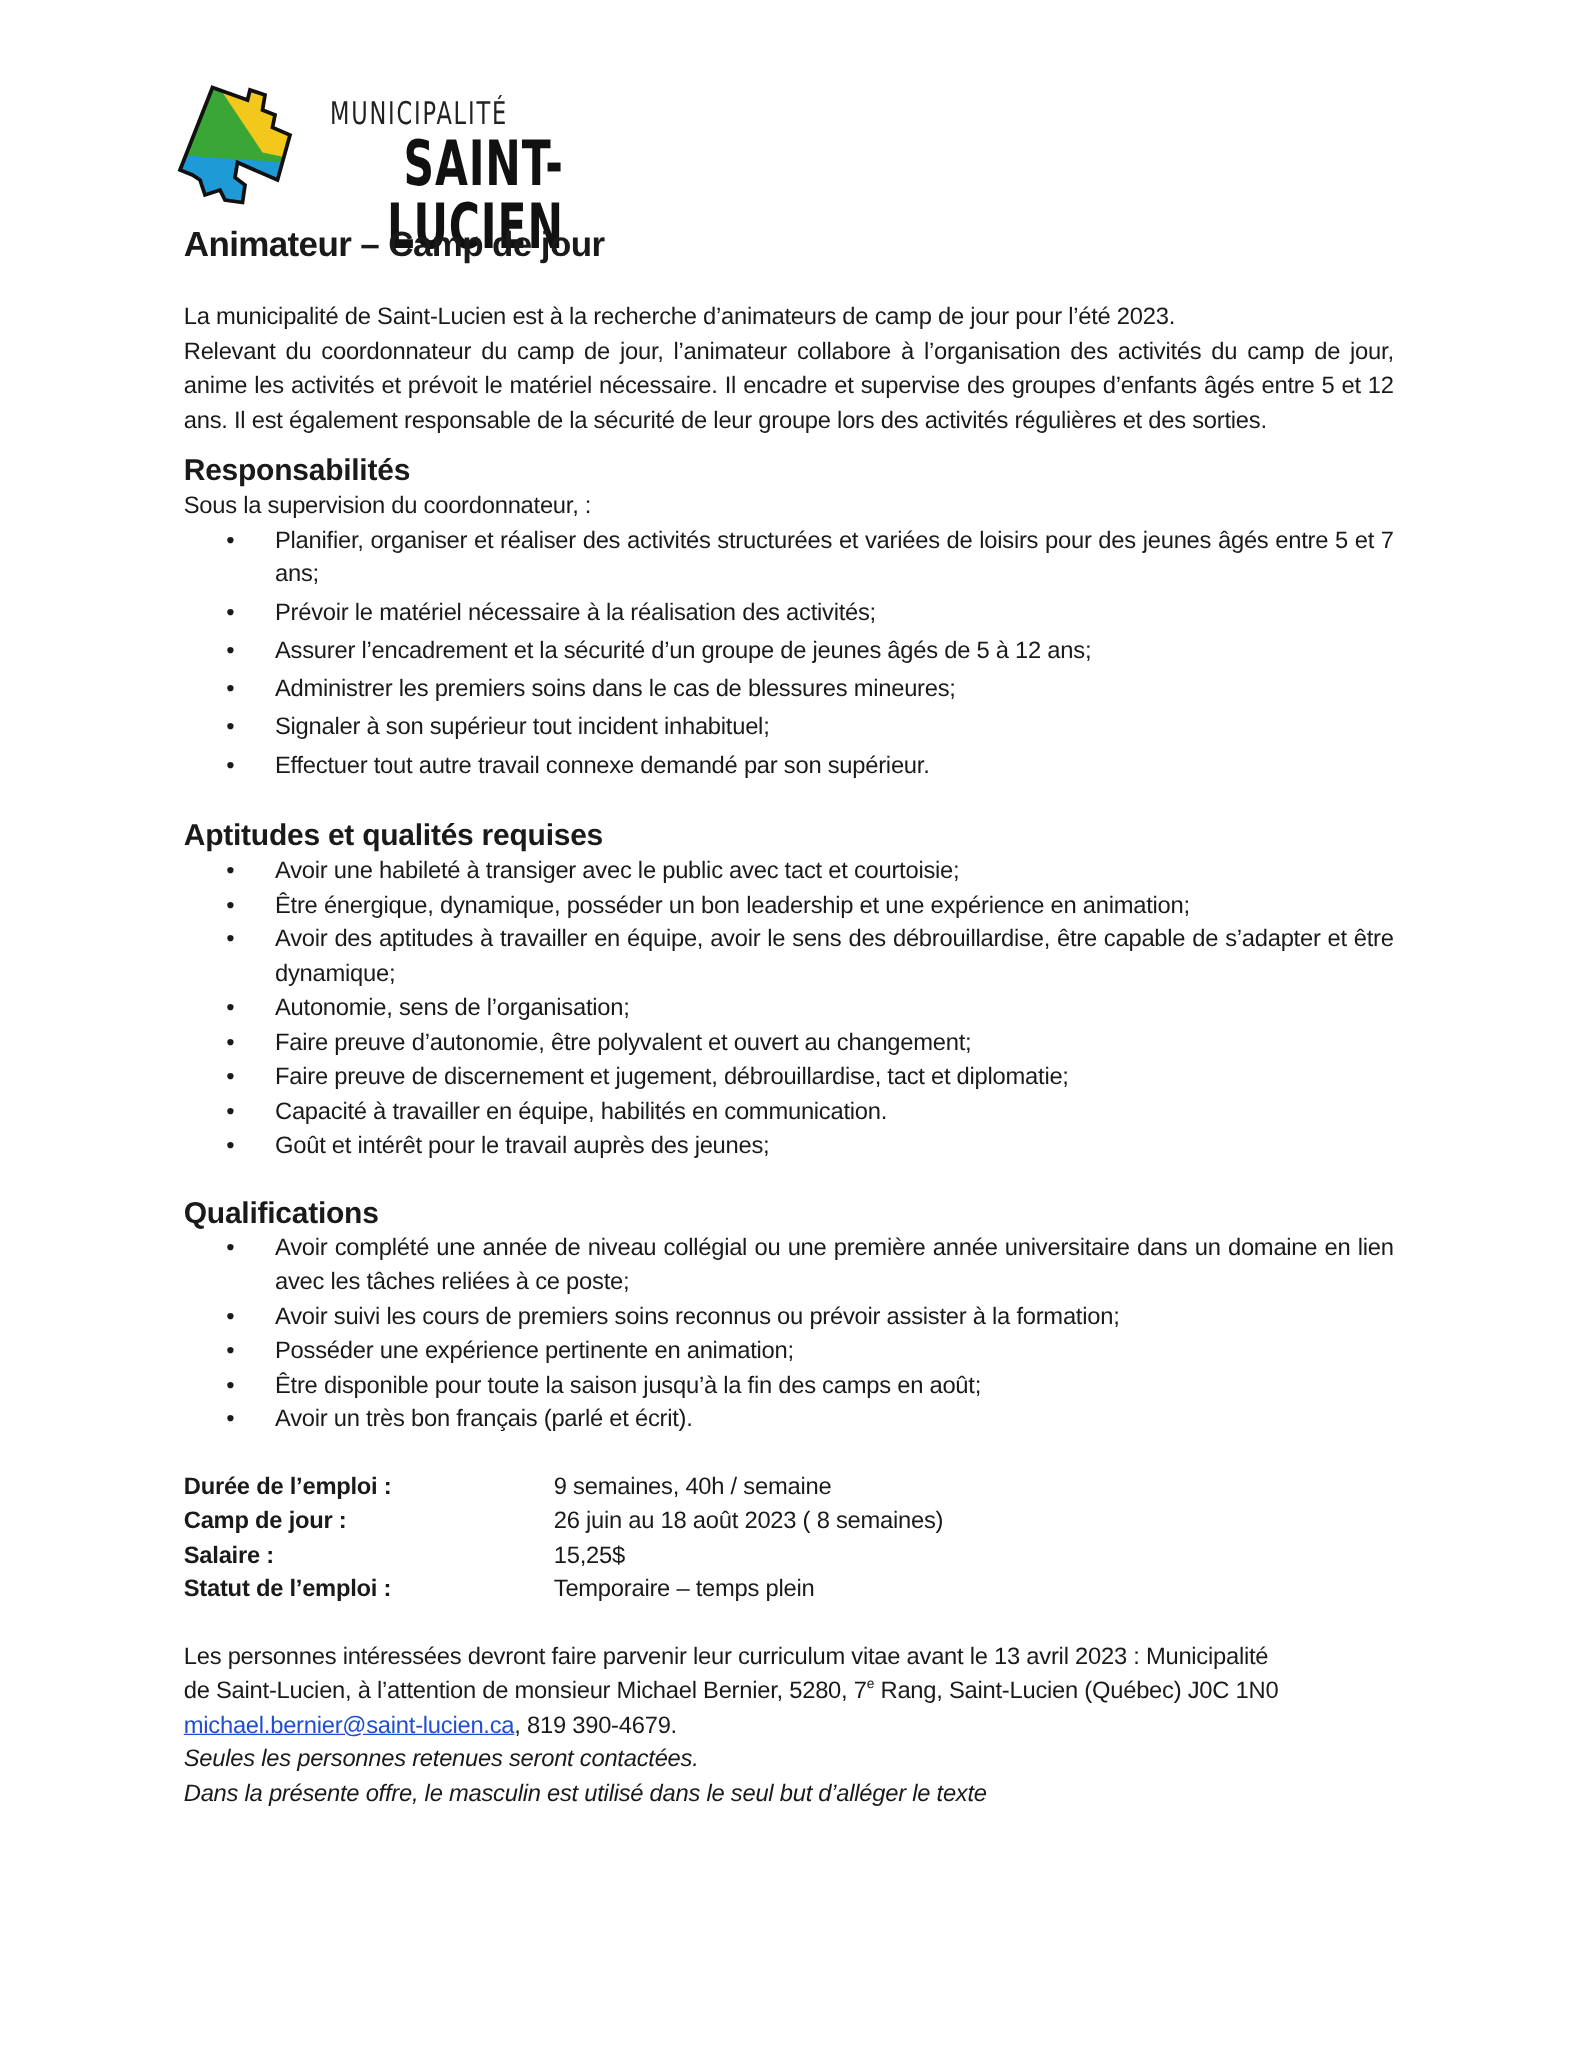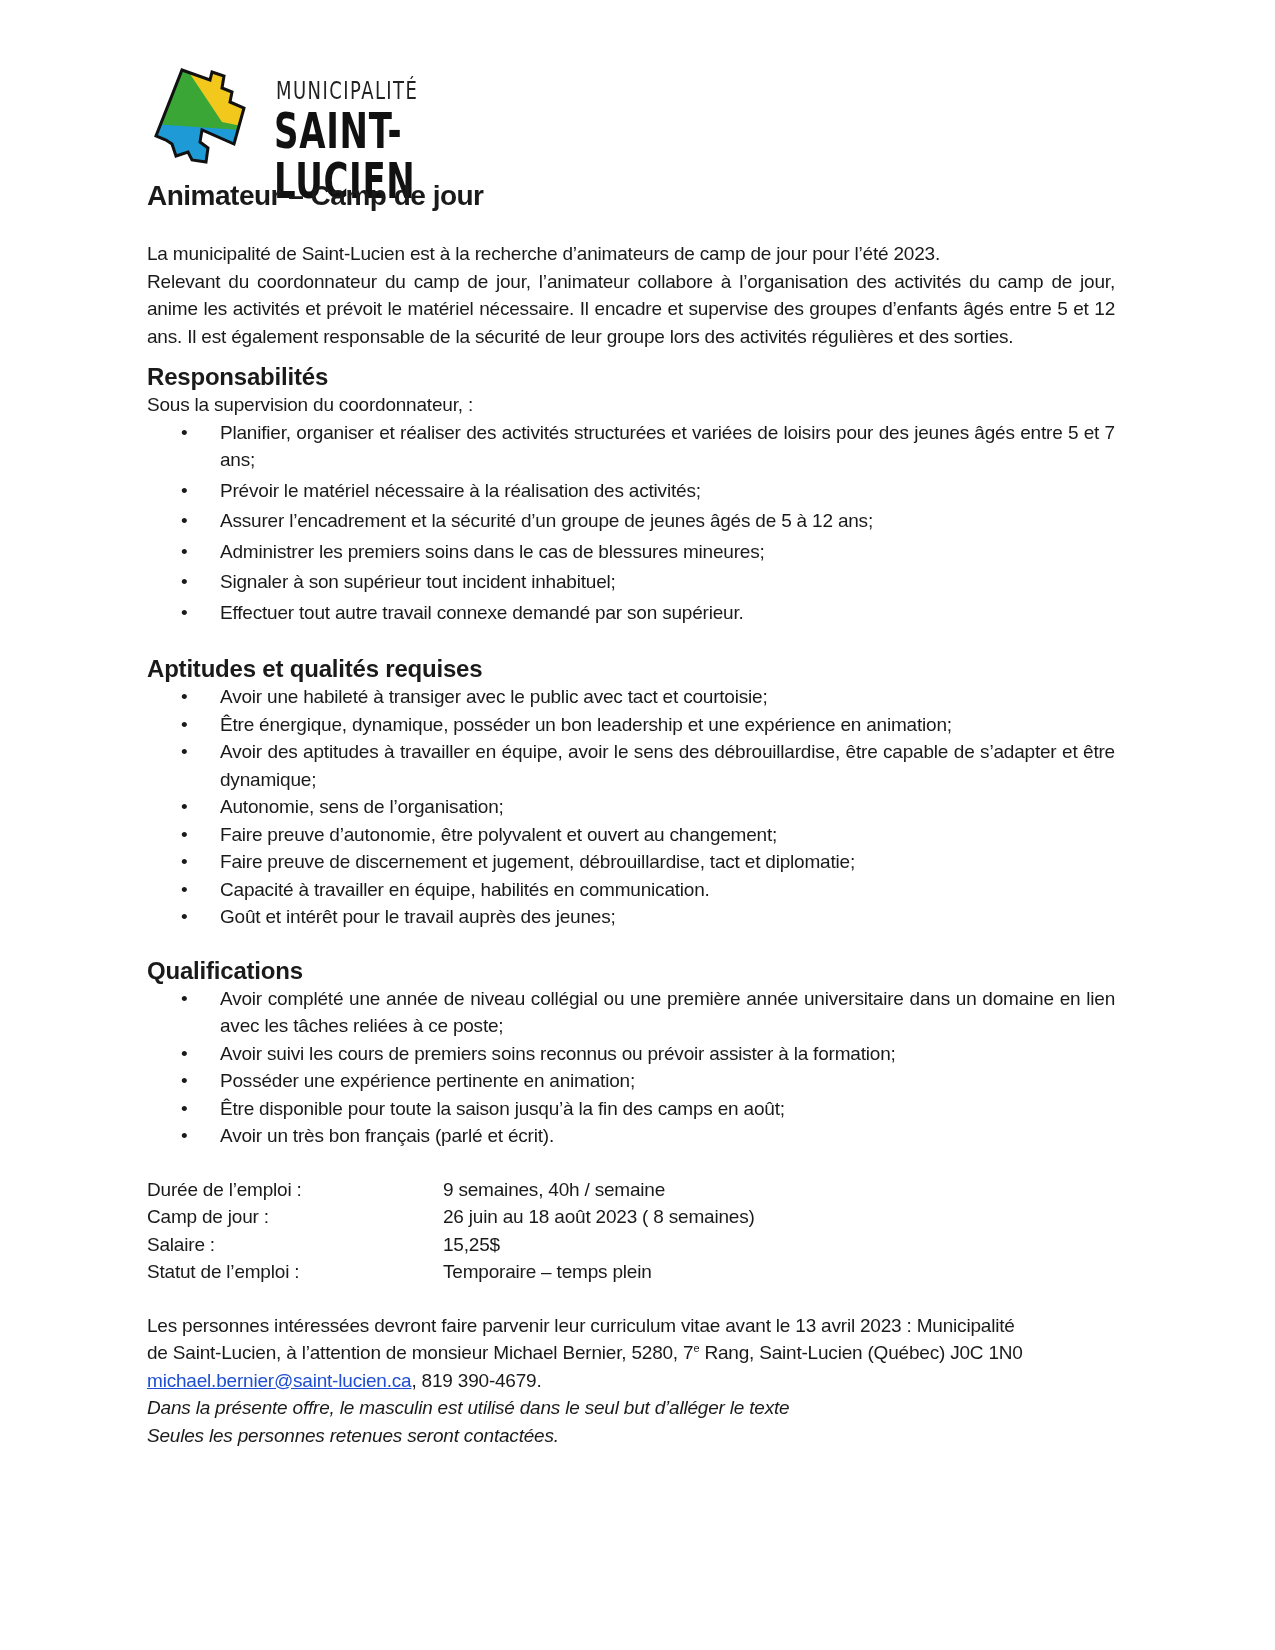--- a/index.html
+++ b/index.html
@@ -1,33 +1,33 @@
 <!DOCTYPE html>
 <html><head>
 <meta charset="utf-8">
 <style>
   html, body { margin:0; padding:0; background:#fff; }
   body { width:1275px; height:1650px; position:relative; font-family:"Liberation Sans", sans-serif; color:#1a1a1a; }
-  .logo { position:absolute; left:152px; top:62px; width:400px; height:108px; }
+  .logo { position:absolute; left:140px; top:62px; width:400px; height:108px;text-align:right; }
   .logo svg { position:absolute; left:0; top:0; }
   .logo .muni { position:absolute; left:124px; top:14px; font-family:"DejaVu Sans", sans-serif; font-size:25px; letter-spacing:2px; transform:scaleX(0.72); transform-origin:left top; color:#222; font-weight:normal; }
   .logo .name { position:absolute; left:122px; top:44px; font-family:"DejaVu Sans", sans-serif; font-weight:bold; font-size:50px; letter-spacing:1px; transform:scaleX(0.68); transform-origin:left top; color:#111; line-height:1; }
   h1 { position:absolute; left:147px; top:180px; margin:0; font-size:28px; font-weight:bold; letter-spacing:-0.5px; }
   .body { position:absolute; left:147px; top:240px; width:968px; font-size:19px; line-height:27.5px; letter-spacing:-0.2px; }
   p { margin:0; }
   .just { text-align:justify; }
   h2 { margin:0; font-size:24px; font-weight:bold; line-height:28px; }
   ul { margin:0; padding:0; list-style:none; }
   li { position:relative; padding-left:73px; text-align:justify; }
   li::before { content:"\2022"; position:absolute; left:34px; top:0; font-size:19px; }
   .resp li { margin-bottom:3px; }
   .gap-s { height:13px; }
   .gap-m { height:26px; }
   .terms { display:grid; grid-template-columns:296px auto; }
-  .terms .lbl { font-weight:normal; }
+  .terms .lbl { font-weight:bold; }
   a.email { color:#1f4fd0; text-decoration:underline; }
   .it { font-style:italic; }
   sup { font-size:11px; line-height:0; }
 </style>
 </head>
 <body>
 
 <div class="logo">
   <svg width="118" height="108" viewBox="0 0 118 108">
     <defs>
@@ -97,16 +97,16 @@
     <span>15,25$</span>
     <span class="lbl">Statut de l’emploi :</span>
     <span>Temporaire – temps plein</span>
   </div>
 
   <div class="gap-m"></div>
   <div>
     <p>Les personnes intéressées devront faire parvenir leur curriculum vitae avant le 13 avril 2023 :  Municipalité</p>
     <p><span>de Saint-Lucien, à l’attention de monsieur Michael Bernier, 5280, 7</span><sup>e</sup><span> Rang, Saint-Lucien (Québec)  J0C 1N0</span></p>
     <p><a class="email">michael.bernier@saint-lucien.ca</a><span>, 819 390-4679.</span></p>
+    <p class="it">Seules les personnes retenues seront contactées.</p>
     <p class="it">Dans la présente offre, le masculin est utilisé dans le seul but d’alléger le texte</p>
-    <p class="it">Seules les personnes retenues seront contactées.</p>
   </div>
 </div>
 
 </body></html>

